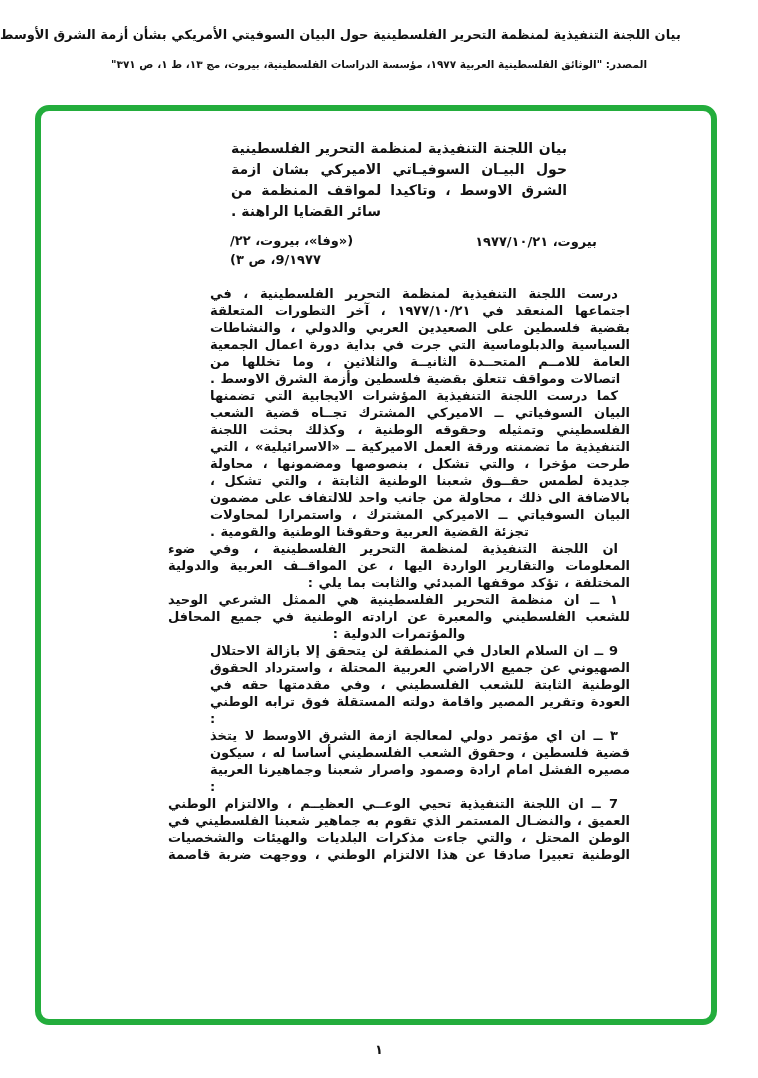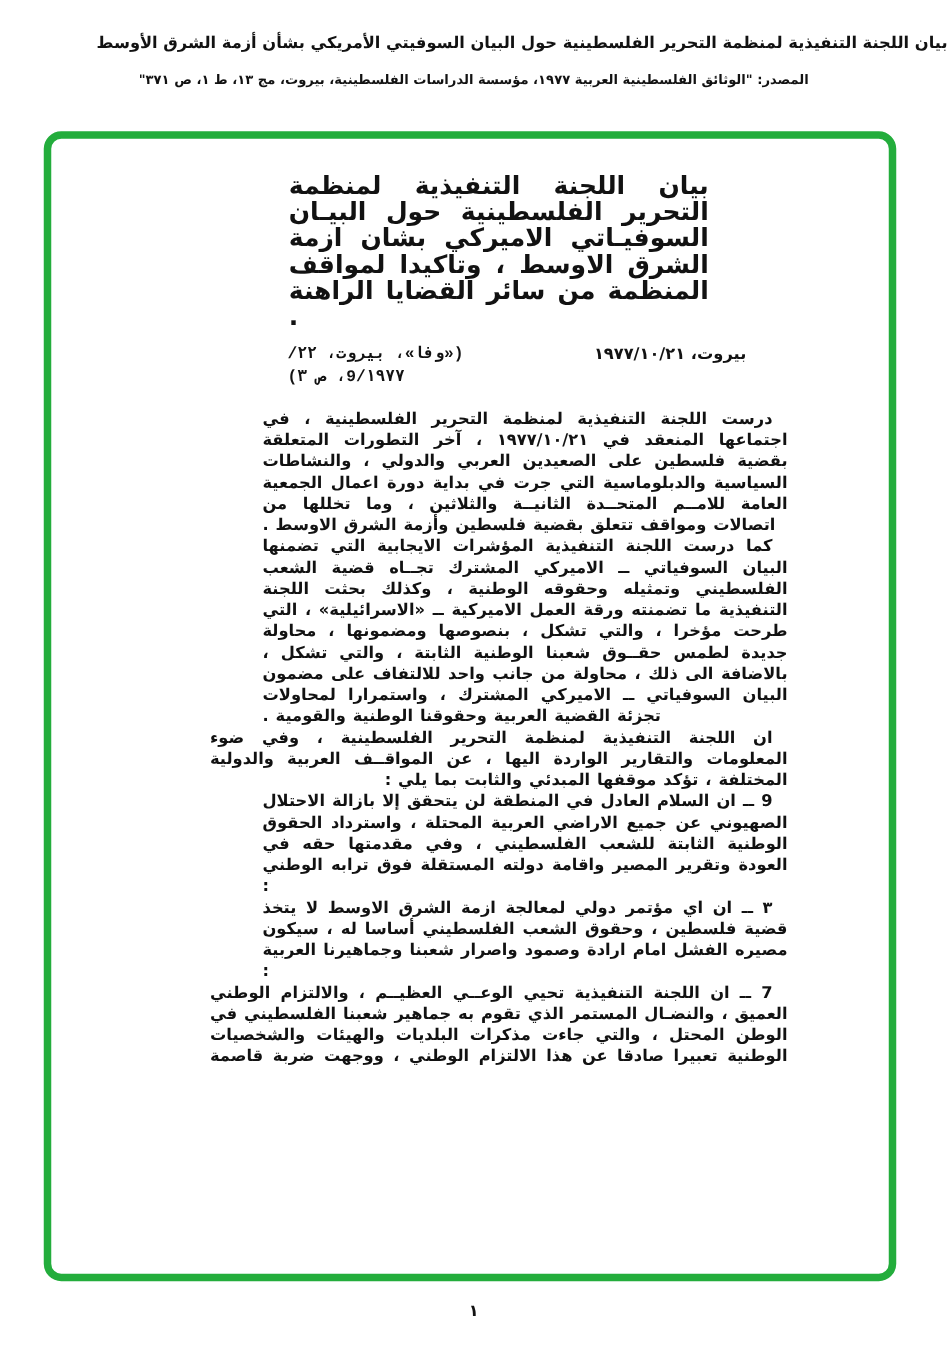--- a/index.html
+++ b/index.html
@@ -6,21 +6,21 @@
   body {
     width: 758px; height: 1078px;
     background: #ffffff;
     position: relative;
     overflow: hidden;
     font-family: "DejaVu Sans", sans-serif;
     color: #121212;
   }
   .hdr1 {
     position: absolute; top: 27px; left: 0; right: 0;
-    text-align: right;
+    text-align: left;
     font-size: 13px; font-weight: 700;
     direction: rtl;
     letter-spacing: 0px;
   }
   .hdr2 {
     position: absolute; top: 58px; left: 0; right: 0;
     text-align: center;
     font-size: 10.5px; font-weight: 700;
     direction: rtl;
   }
@@ -36,36 +36,36 @@
   .column {
     position: absolute;
     left: 168px; top: 138px;
     width: 462px;
     direction: rtl;
     text-align: justify;
   }
   .doc-title {
     width: 336px;
     margin: 0 auto;
-    font-size: 20px; line-height: 21px;
+    font-size: 14px; line-height: 21px;
     font-weight: 700;
     text-align: justify;
     text-align-last: left;
   }
   .daterow {
     display: flex;
     justify-content: space-between;
     align-items: flex-start;
     padding: 0 33px 0 62px;
     margin-top: 10px;
     margin-bottom: 16px;
     font-size: 13px; font-weight: 700;
   }
   .dateline { white-space: nowrap; line-height: 19px; }
-  .cite { text-align: left; line-height: 18.5px; font-family: Liberation Mono, monospace; }
+  .cite { text-align: left; line-height: 18.5px; }
   .para {
     margin: 0;
     font-size: 13px;
     line-height: 17px;
     font-weight: 700;
     text-indent: 12px;
     text-align: justify;
     word-spacing: 1px;
   }
   .last-left   { text-align-last: left; margin-left: 42px; }
@@ -94,18 +94,19 @@
     <div class="dateline">بيروت، ١٩٧٧/١٠/٢١</div>
     <div class="cite">
       <div>(«وفا»، بيروت، ٢٢/</div>
       <div>١٩٧٧/9، ص ٣)</div>
     </div>
   </div>
 
   <p class="para last-left">درست اللجنة التنفيذية لمنظمة التحرير الفلسطينية ، في اجتماعها المنعقد في ١٩٧٧/١٠/٢١ ، آخر التطورات المتعلقة بقضية فلسطين على الصعيدين العربي والدولي ، والنشاطات السياسية والدبلوماسية التي جرت في بداية دورة اعمال الجمعية العامة للامــم المتحــدة الثانيــة والثلاثين ، وما تخللها من اتصالات ومواقف تتعلق بقضية فلسطين وأزمة الشرق الاوسط .</p>
   <p class="para last-left">كما درست اللجنة التنفيذية المؤشرات الايجابية التي تضمنها البيان السوفياتي ــ الاميركي المشترك تجــاه قضية الشعب الفلسطيني وتمثيله وحقوقه الوطنية ، وكذلك بحثت اللجنة التنفيذية ما تضمنته ورقة العمل الاميركية ــ «الاسرائيلية» ، التي طرحت مؤخرا ، والتي تشكل ، بنصوصها ومضمونها ، محاولة جديدة لطمس حقــوق شعبنا الوطنية الثابتة ، والتي تشكل ، بالاضافة الى ذلك ، محاولة من جانب واحد للالتفاف على مضمون البيان السوفياتي ــ الاميركي المشترك ، واستمرارا لمحاولات تجزئة القضية العربية وحقوقنا الوطنية والقومية .</p>
   <p class="para last-right">ان اللجنة التنفيذية لمنظمة التحرير الفلسطينية ، وفي ضوء المعلومات والتقارير الواردة اليها ، عن المواقــف العربية والدولية المختلفة ، تؤكد موقفها المبدئي والثابت بما يلي :</p>
+  <p class="para last-center">١ ــ ان منظمة التحرير الفلسطينية هي الممثل الشرعي الوحيد للشعب الفلسطيني والمعبرة عن ارادته الوطنية في جميع المحافل والمؤتمرات الدولية :</p>
   <p class="para last-left">9 ــ ان السلام العادل في المنطقة لن يتحقق إلا بازالة الاحتلال الصهيوني عن جميع الاراضي العربية المحتلة ، واسترداد الحقوق الوطنية الثابتة للشعب الفلسطيني ، وفي مقدمتها حقه في العودة وتقرير المصير واقامة دولته المستقلة فوق ترابه الوطني :</p>
   <p class="para last-left">٣ ــ ان اي مؤتمر دولي لمعالجة ازمة الشرق الاوسط لا يتخذ قضية فلسطين ، وحقوق الشعب الفلسطيني أساسا له ، سيكون مصيره الفشل امام ارادة وصمود واصرار شعبنا وجماهيرنا العربية :</p>
   <p class="para last-justify">7 ــ ان اللجنة التنفيذية تحيي الوعــي العظيــم ، والالتزام الوطني العميق ، والنضـال المستمر الذي تقوم به جماهير شعبنا الفلسطيني في الوطن المحتل ، والتي جاءت مذكرات البلديات والهيئات والشخصيات الوطنية تعبيرا صادقا عن هذا الالتزام الوطني ، ووجهت ضربة قاصمة</p>
 </div>
 
 <div class="pagenum">١</div>
 
 </body></html>

